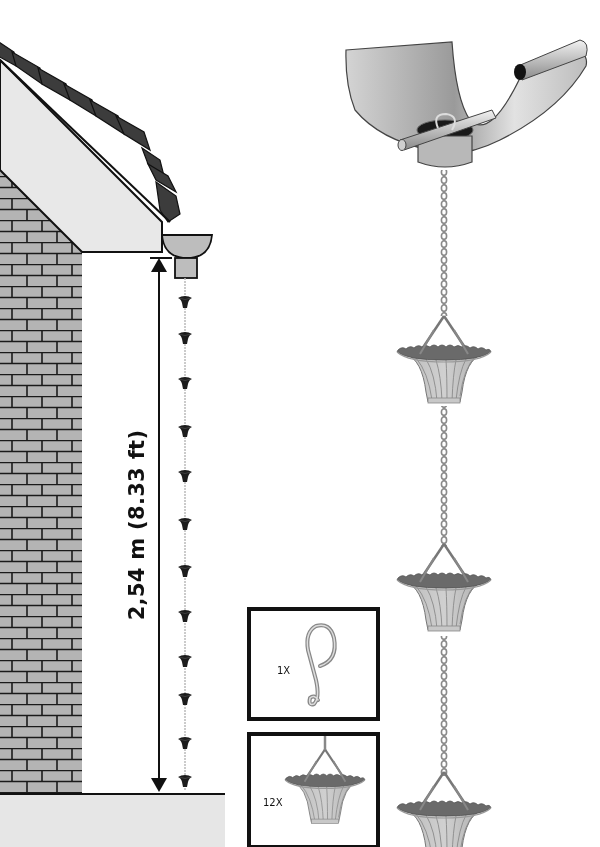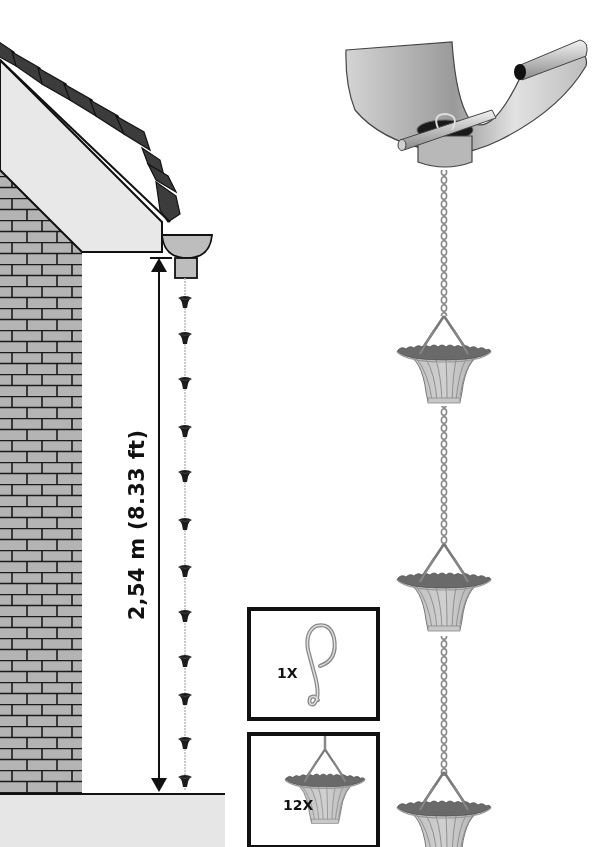--- a/index.html
+++ b/index.html
@@ -5,22 +5,22 @@
   html, body { margin: 0; padding: 0; background: #ffffff; }
   body { width: 600px; height: 847px; position: relative; overflow: hidden; font-family: "DejaVu Sans", sans-serif; }
   svg { position: absolute; left: 0; top: 0; }
   .height-label {
     position: absolute; left: 137px; top: 525px;
     transform: translate(-50%, -50%) rotate(-90deg);
     font-family: "DejaVu Sans", sans-serif; font-weight: bold; font-size: 21px;
     color: #111; white-space: nowrap; letter-spacing: 0.3px;
   }
   .qty-label {
-    position: absolute; font-family: "DejaVu Sans", sans-serif; font-weight: bold;
-    font-size: 14px; color: #111;
+    position: absolute; font-family: "DejaVu Sans", sans-serif; font-weight: normal;
+    font-size: 10px; color: #111;
   }
 </style>
 </head>
 <body>
 
 <svg width="600" height="847" viewBox="0 0 600 847">
   <defs>
     <pattern id="brick" x="0" y="0" width="60" height="22" patternUnits="userSpaceOnUse">
       <rect width="60" height="22" fill="#b4b4b4"></rect>
       <line x1="0" y1="0.5" x2="60" y2="0.5" stroke="#1a1a1a" stroke-width="1.5"></line>
@@ -169,13 +169,13 @@
     <rect x="249" y="734" width="129" height="113" fill="#fff" stroke="#111" stroke-width="4"></rect>
     <g transform="translate(325,780) scale(0.85)">
         <use href="#bigcup" x="0" y="0"></use>
       </g>
     <line x1="325" y1="736" x2="325" y2="750" stroke="#888" stroke-width="2.5"></line>
   </g>
 </svg>
 
 <div class="height-label">2,54 m (8.33 ft)</div>
 <div class="qty-label" style="left:277px;top:665px;">1X</div>
-<div class="qty-label" style="left:263px;top:797px;margin-left:20px;">12X</div>
+<div class="qty-label" style="left:263px;top:797px;">12X</div>
 
 </body></html>

